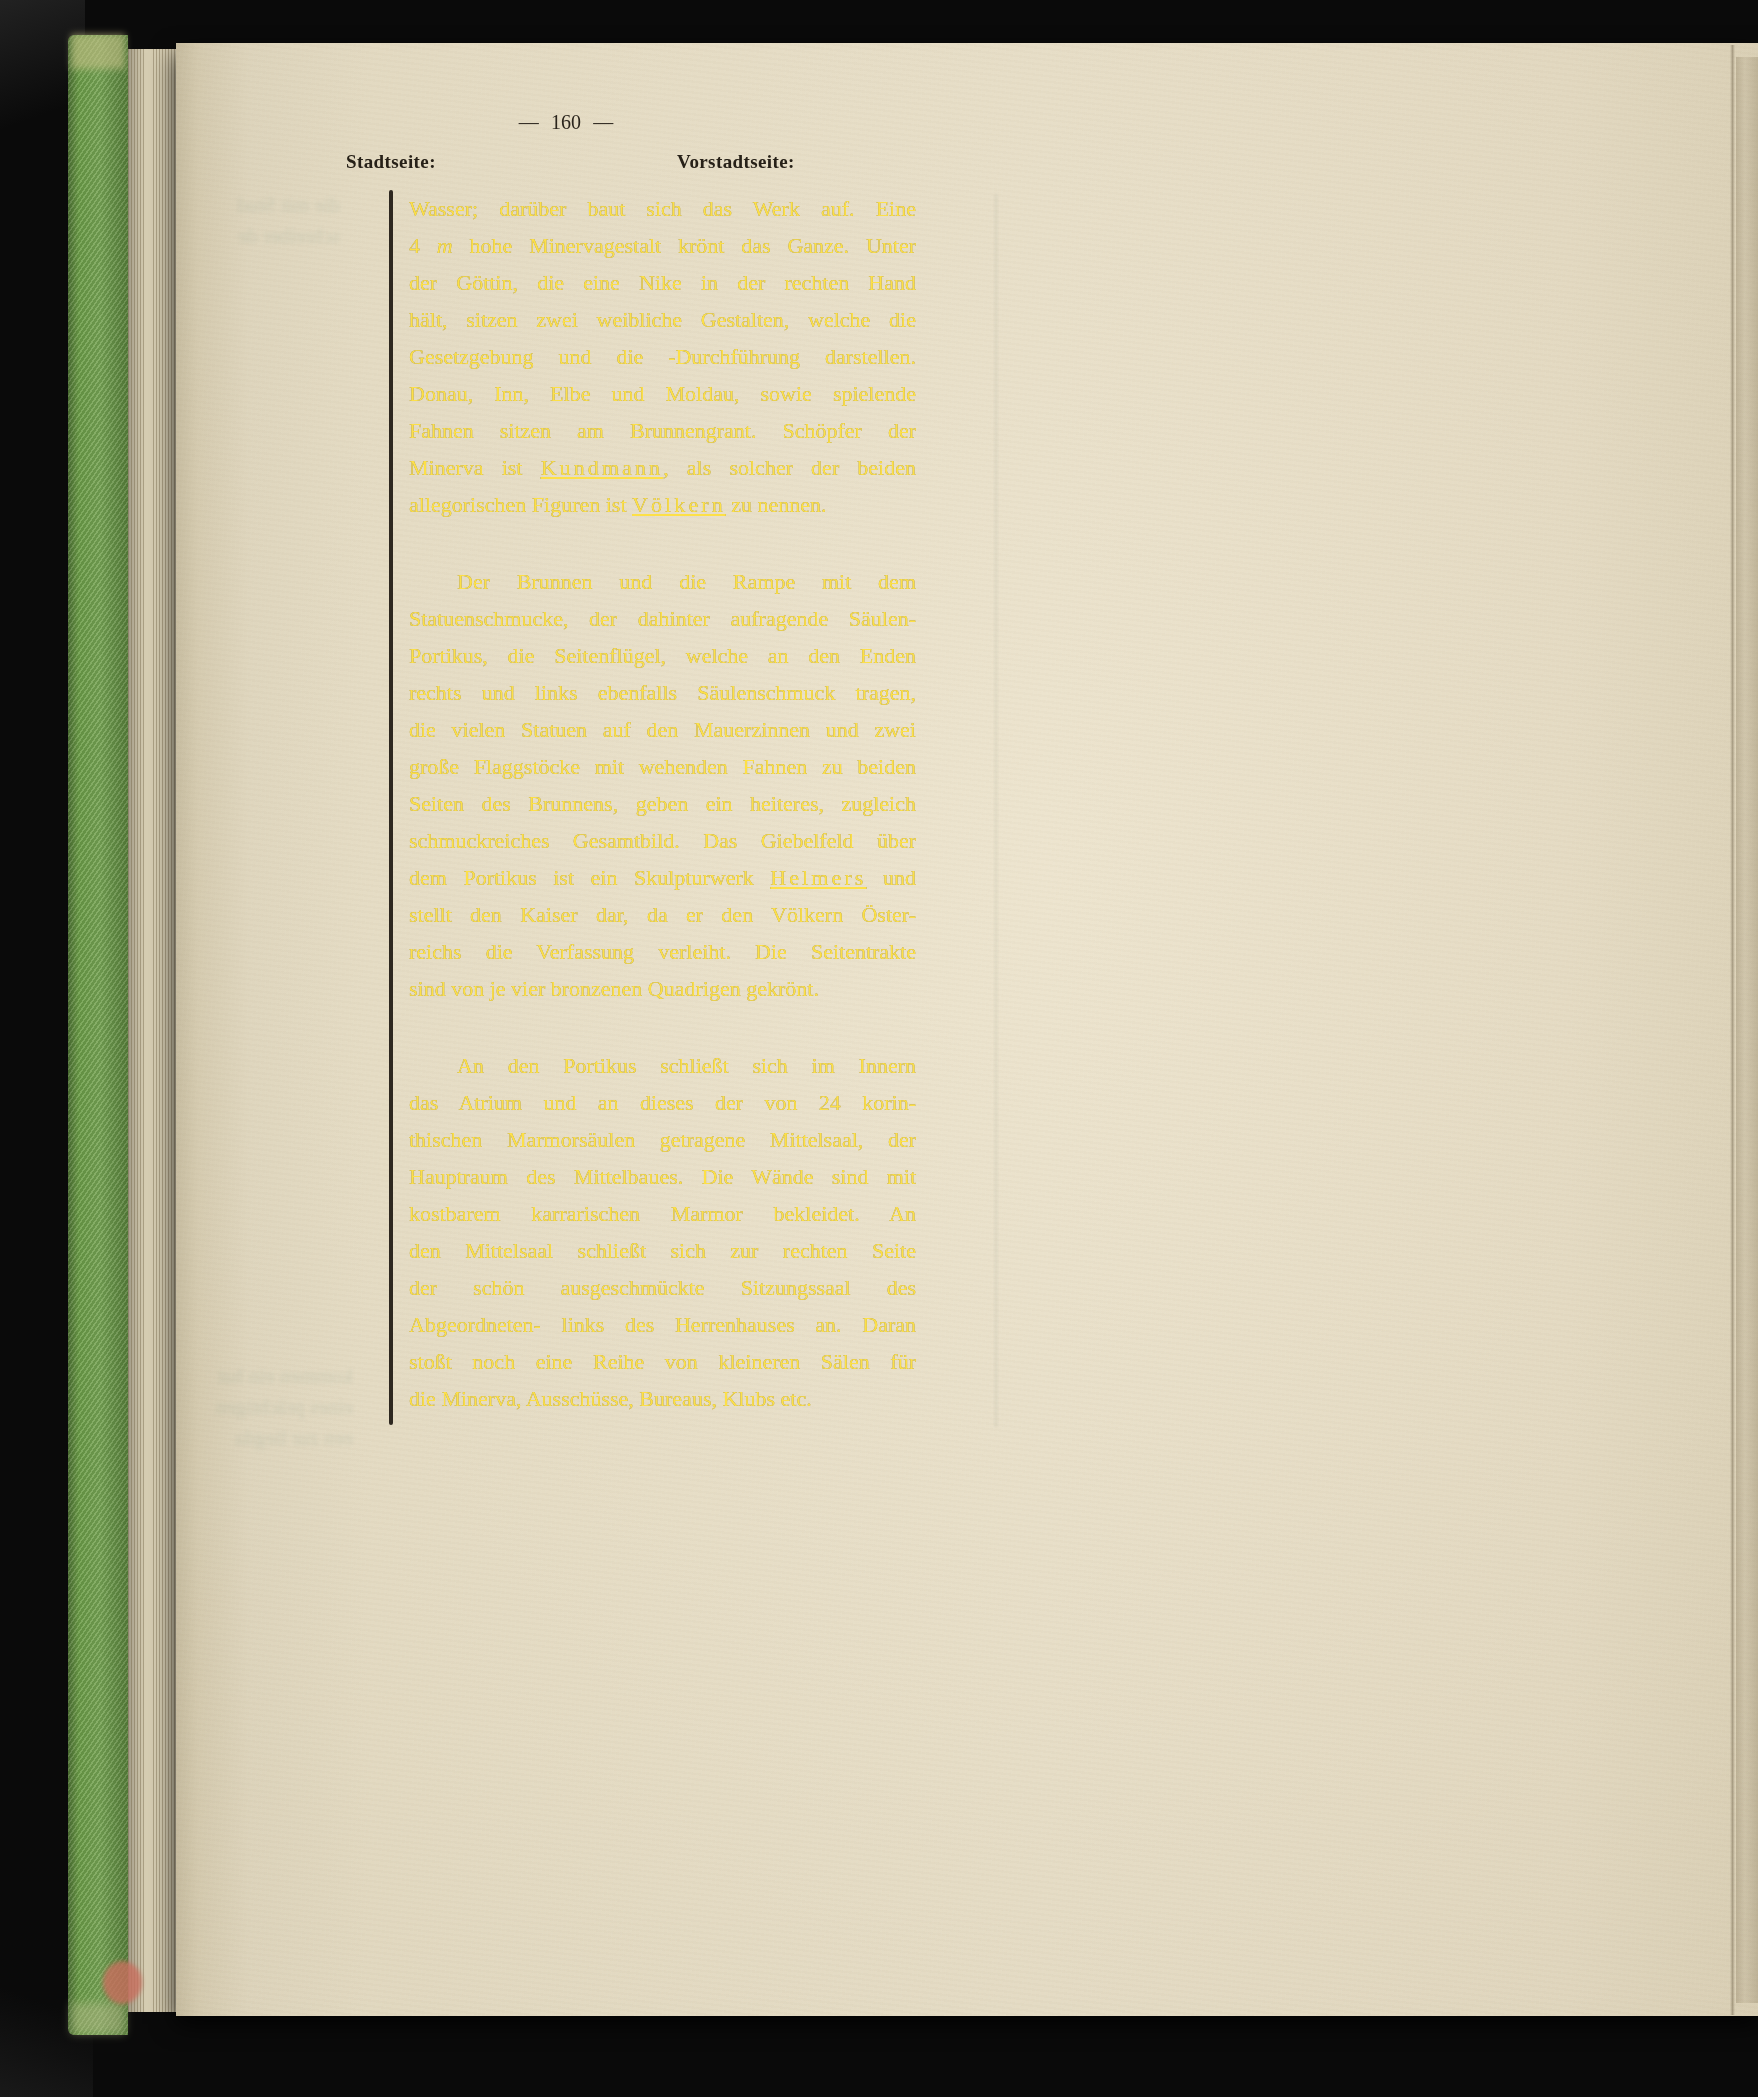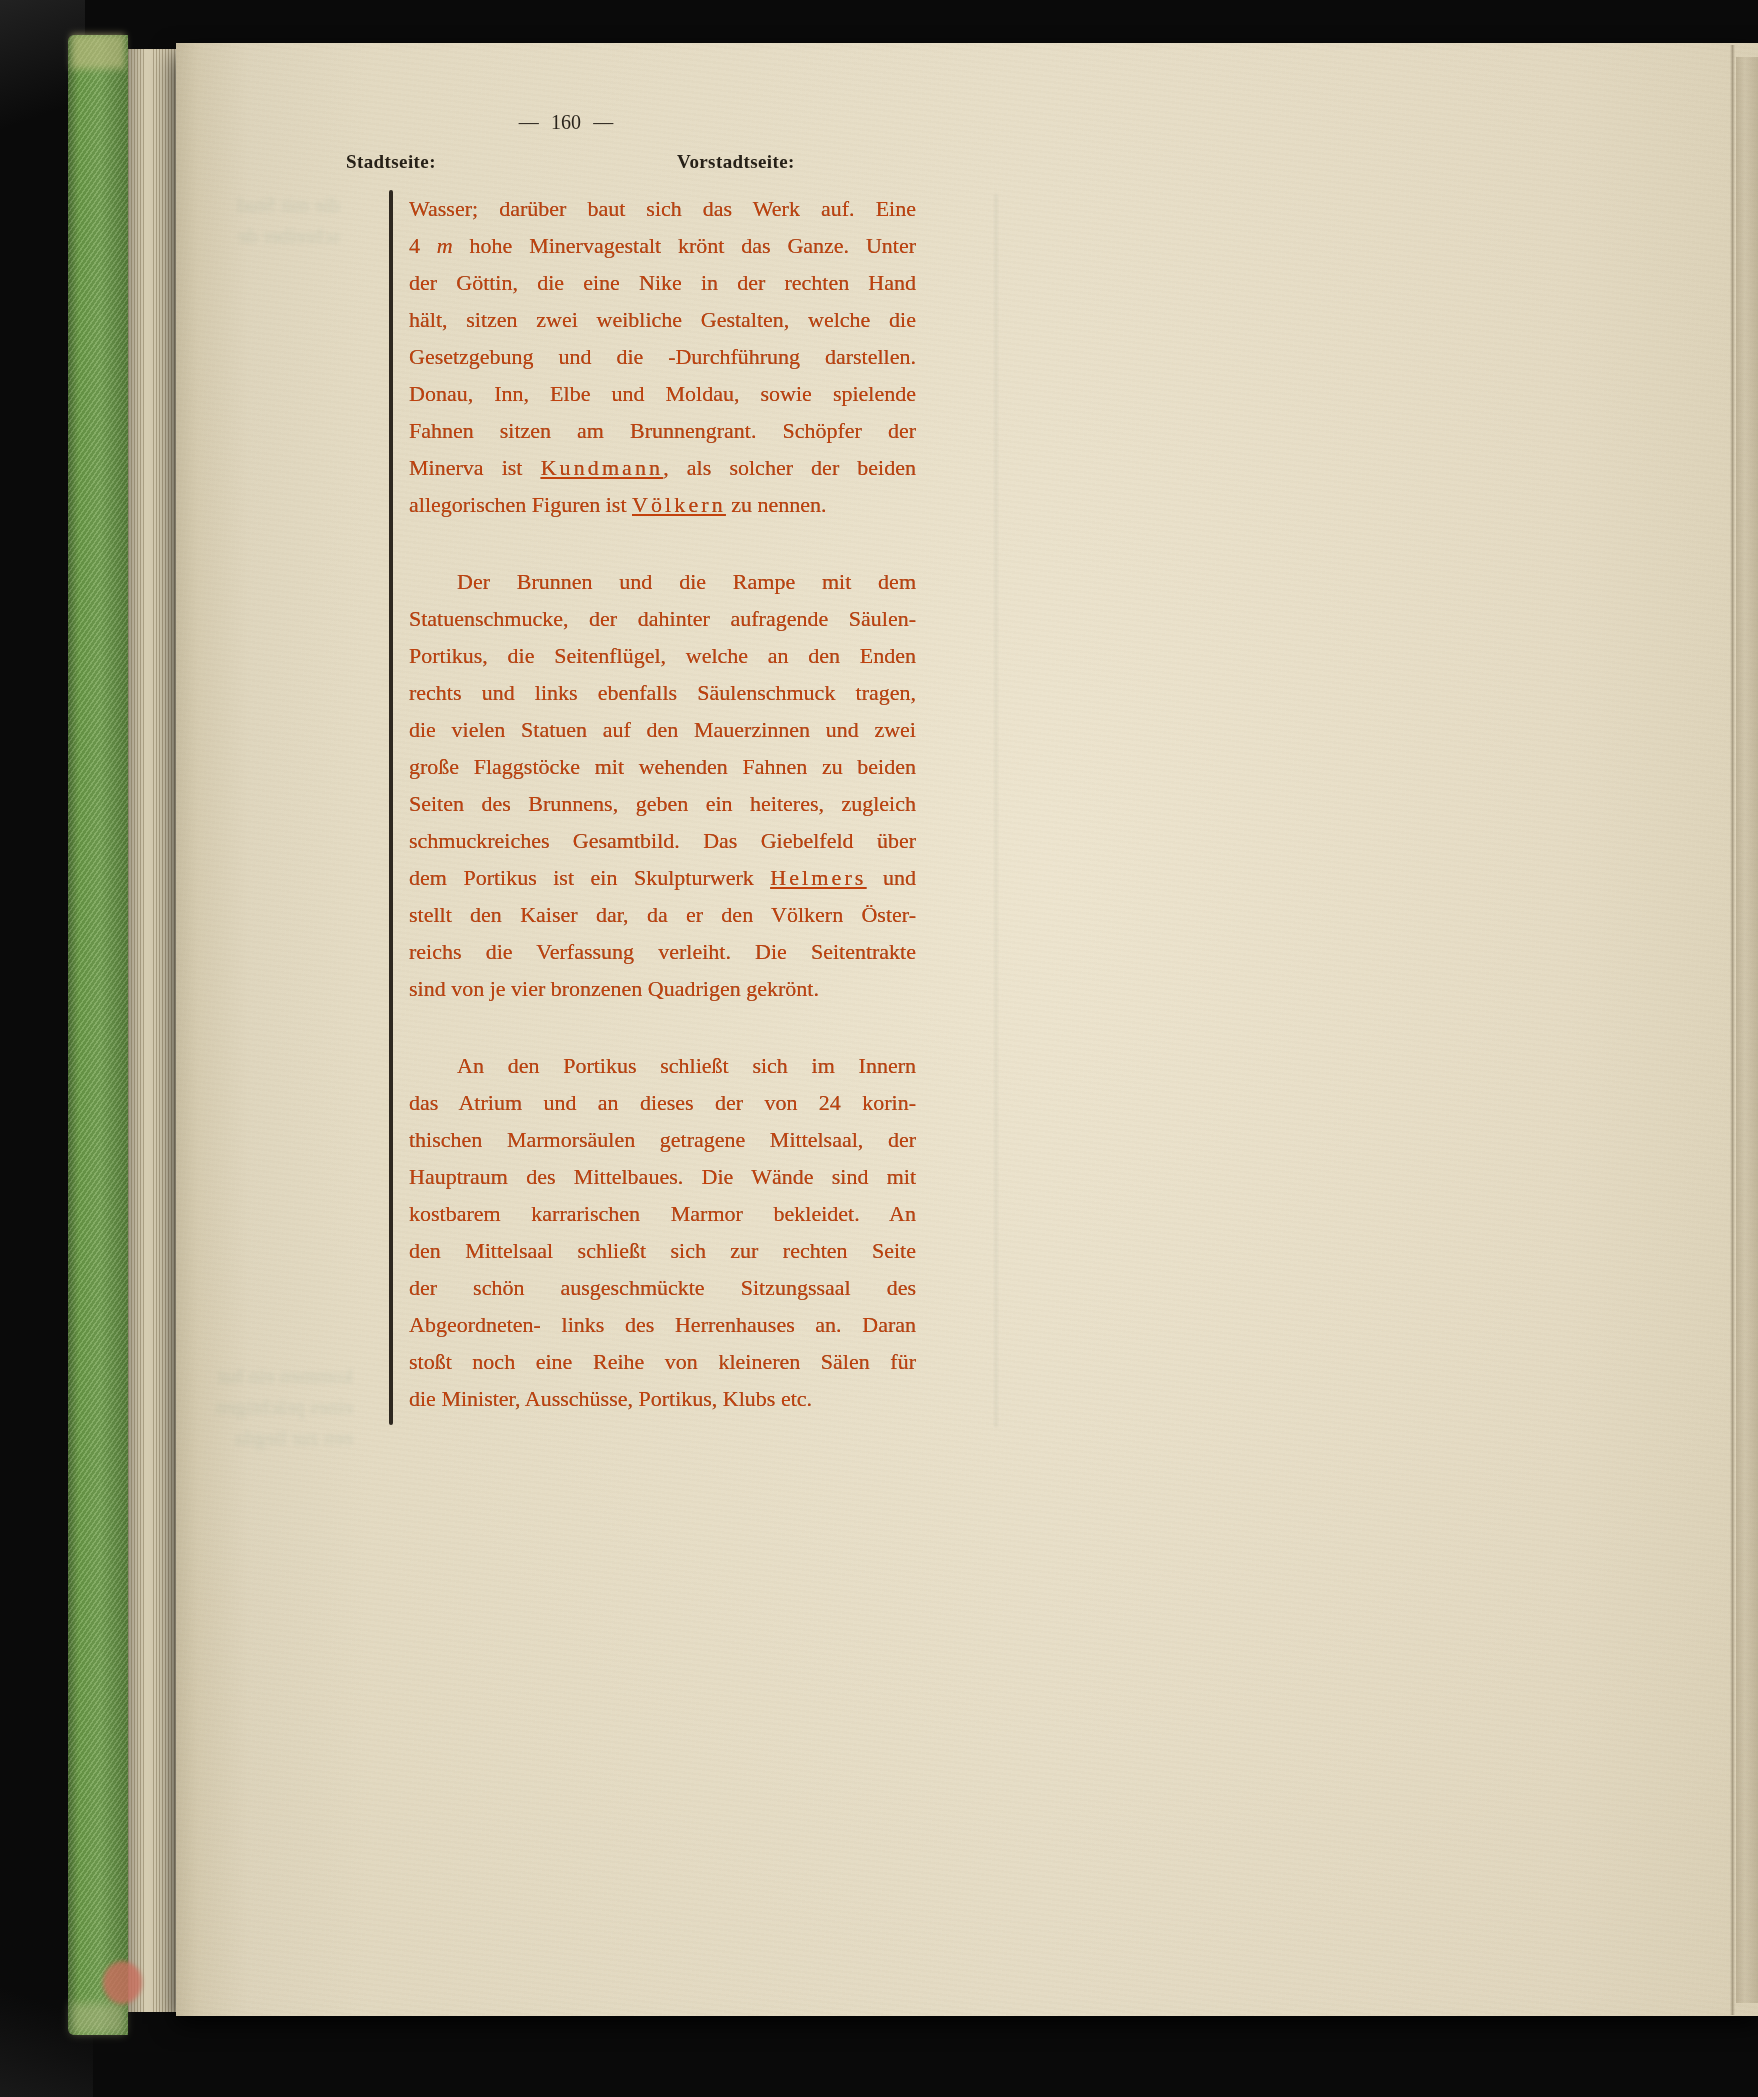--- a/index.html
+++ b/index.html
@@ -52,21 +52,21 @@
   
   .pagenum{position:absolute;left:308px;top:111px;width:516px;text-align:center;
     font-size:20px;color:#2b251d;}
   .pagenum .dash{margin:0 12.3px;}
   .hdr{position:absolute;top:151px;font-weight:bold;font-size:19px;color:#272118;letter-spacing:0.4px;}
   .hdr.left{left:346px;}
   .hdr.right{left:677px;}
   .rule{position:absolute;left:389px;top:190px;width:3.9px;height:1235px;
     background:#2e2820;border-radius:2.3px;}
   .text-block{position:absolute;left:409px;top:190px;width:507px;
-    font-size:22px;line-height:37px;color:#c2410c;
+    font-size:22px;line-height:37px;color:#fde047;
     text-shadow:0 0 0.3px rgba(41,35,24,0.6);}
   .para.spaced{margin-top:40px;}
   .tline{text-align:justify;text-align-last:justify;height:37px;overflow:hidden;}
   .tline.lastline{text-align-last:auto;}
   .tline.indent{padding-left:48px;}
   .sperr{letter-spacing:3.1px;text-decoration:underline;}
   .ital{font-style:italic;}
 
   
   .bleed{position:absolute;color:#69897b;opacity:0.15;filter:blur(1.9px);
@@ -148,18 +148,18 @@
       <div class="para spaced">
         <div class="tline indent"><span>An den Portikus schließt sich im Innern</span></div>
         <div class="tline"><span>das Atrium und an dieses der von 24 korin-</span></div>
         <div class="tline"><span>thischen Marmorsäulen getragene Mittelsaal, der</span></div>
         <div class="tline"><span>Hauptraum des Mittelbaues. Die Wände sind mit</span></div>
         <div class="tline"><span>kostbarem karrarischen Marmor bekleidet. An</span></div>
         <div class="tline"><span>den Mittelsaal schließt sich zur rechten Seite</span></div>
         <div class="tline"><span>der schön ausgeschmückte Sitzungssaal des</span></div>
         <div class="tline"><span>Abgeordneten- links des Herrenhauses an. Daran</span></div>
         <div class="tline"><span>stoßt noch eine Reihe von kleineren Sälen für</span></div>
-        <div class="tline lastline"><span>die Minister, Ausschüsse, Portikus, Klubs etc.</span></div>
+        <div class="tline lastline"><span>die Minerva, Ausschüsse, Bureaus, Klubs etc.</span></div>
       </div>
     </div>
 
 </div>
 
 
 </body></html>

